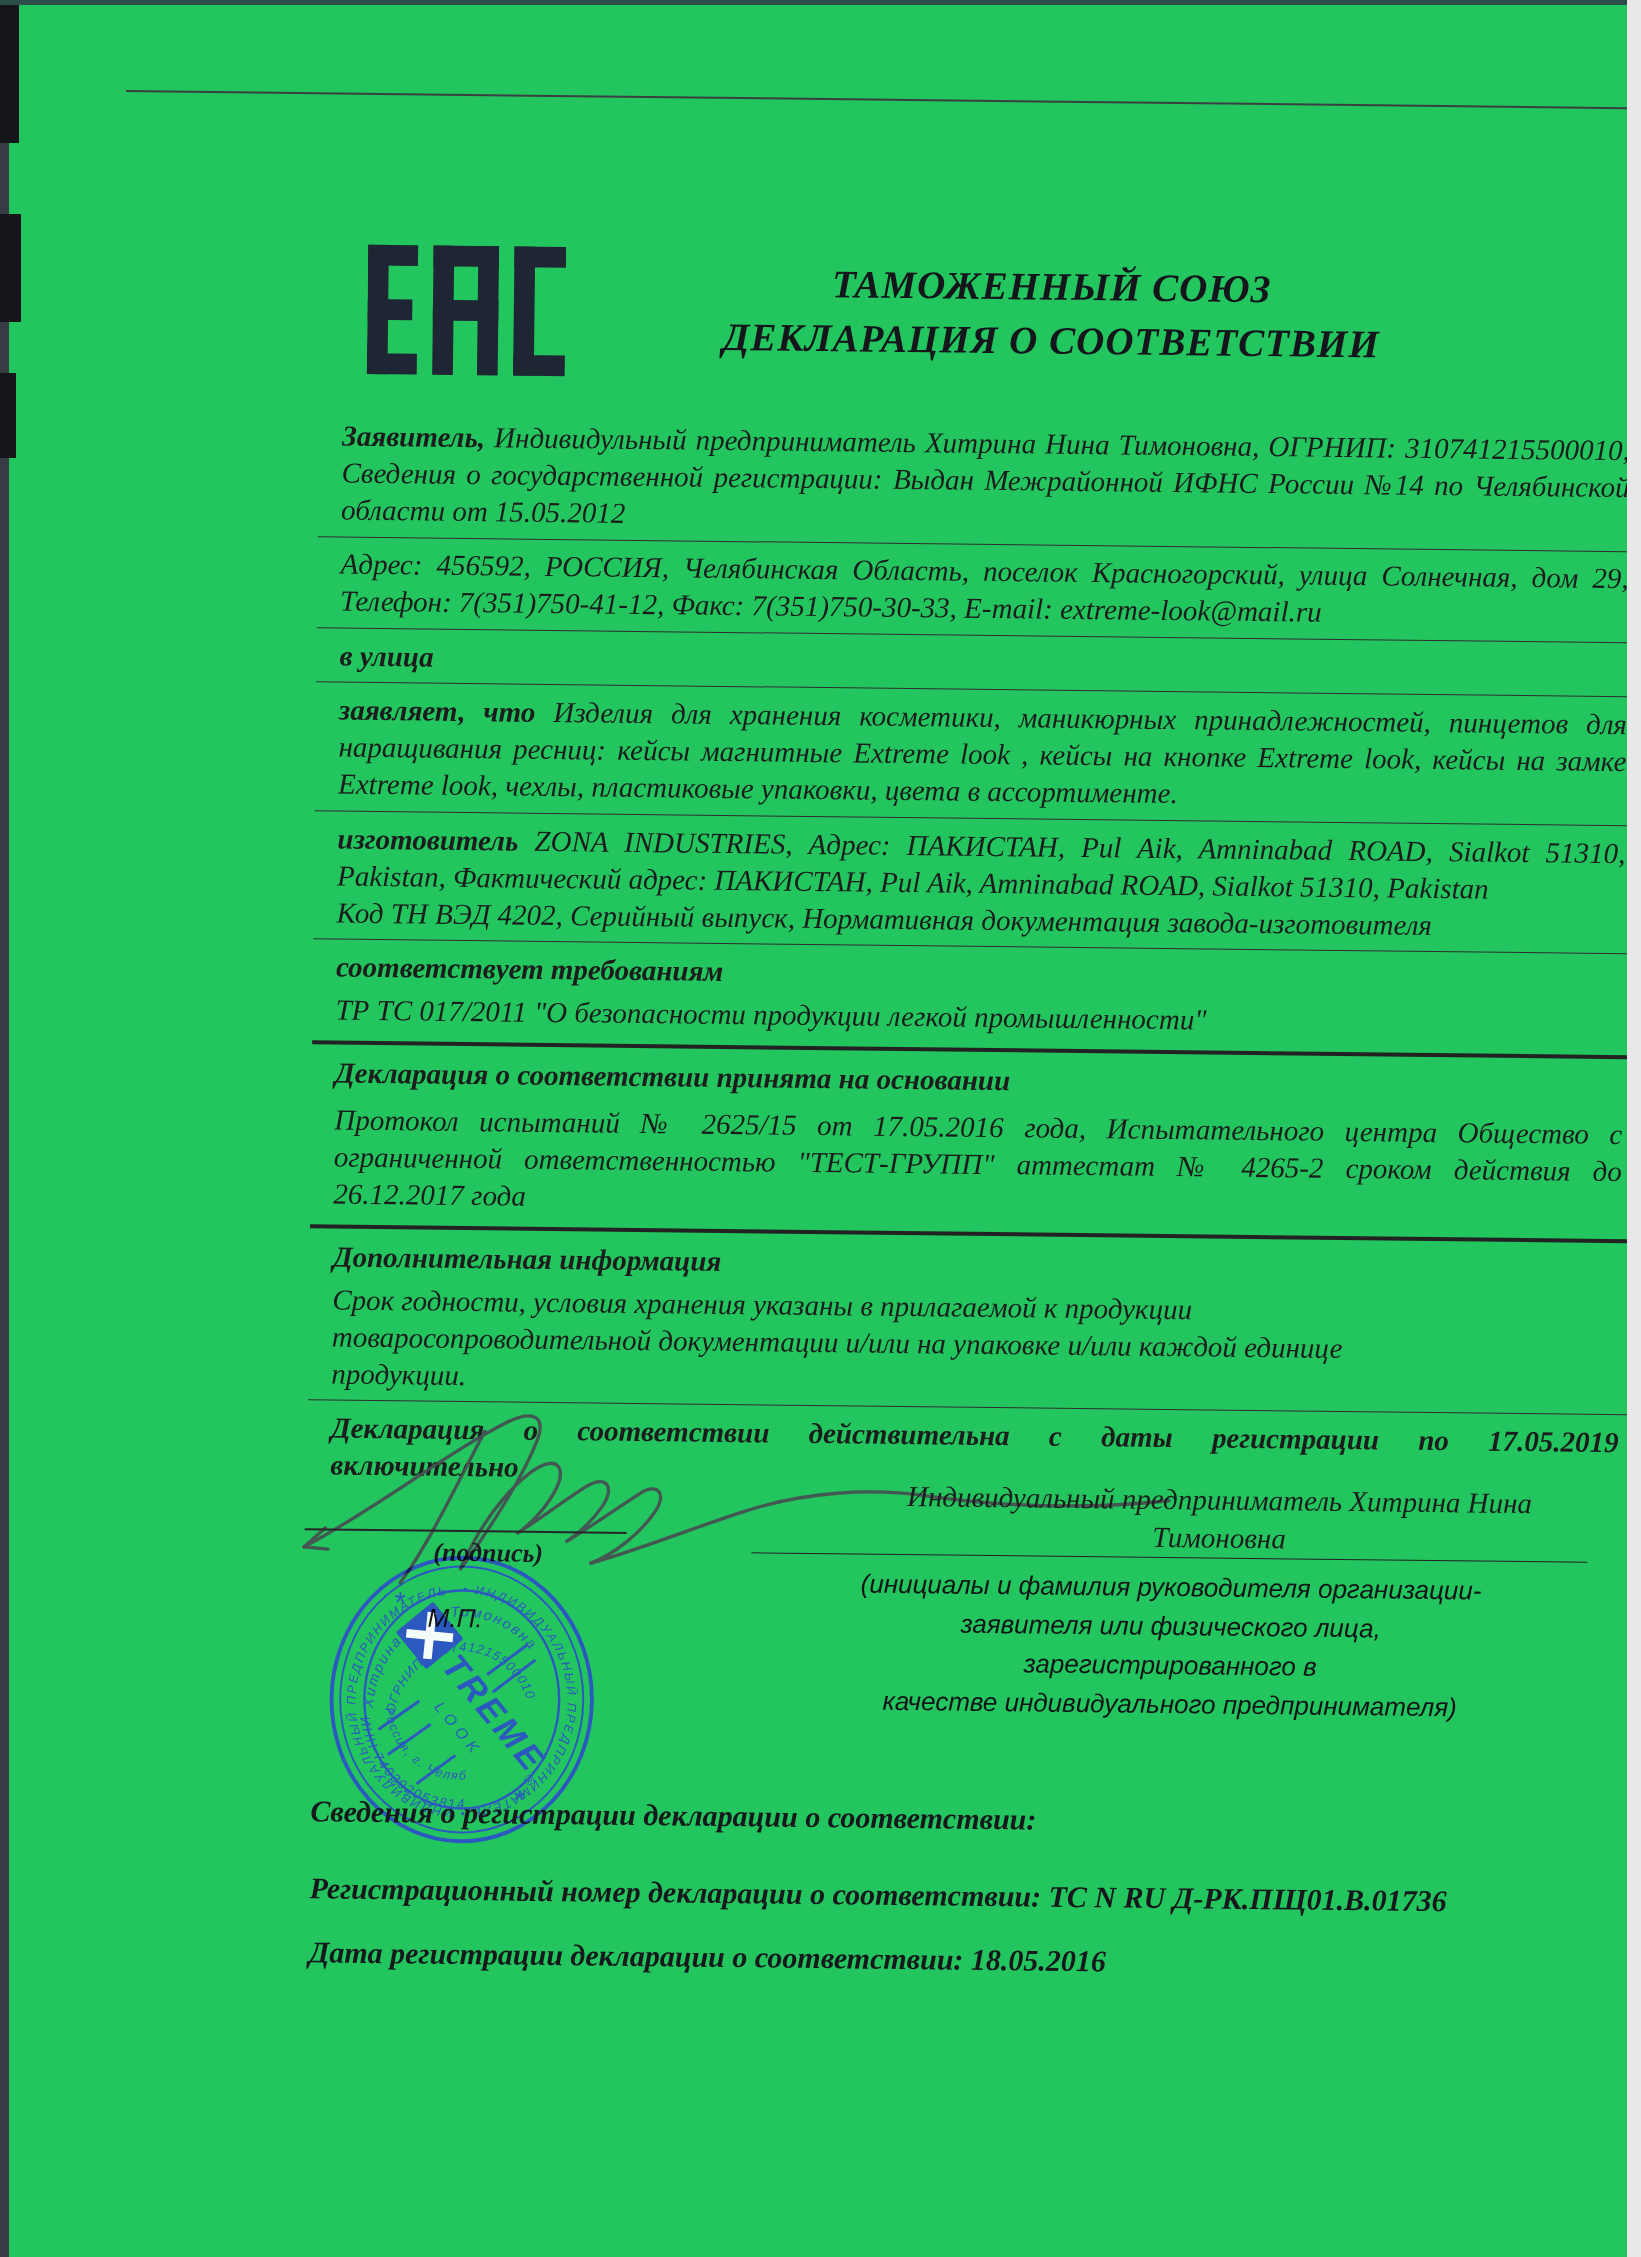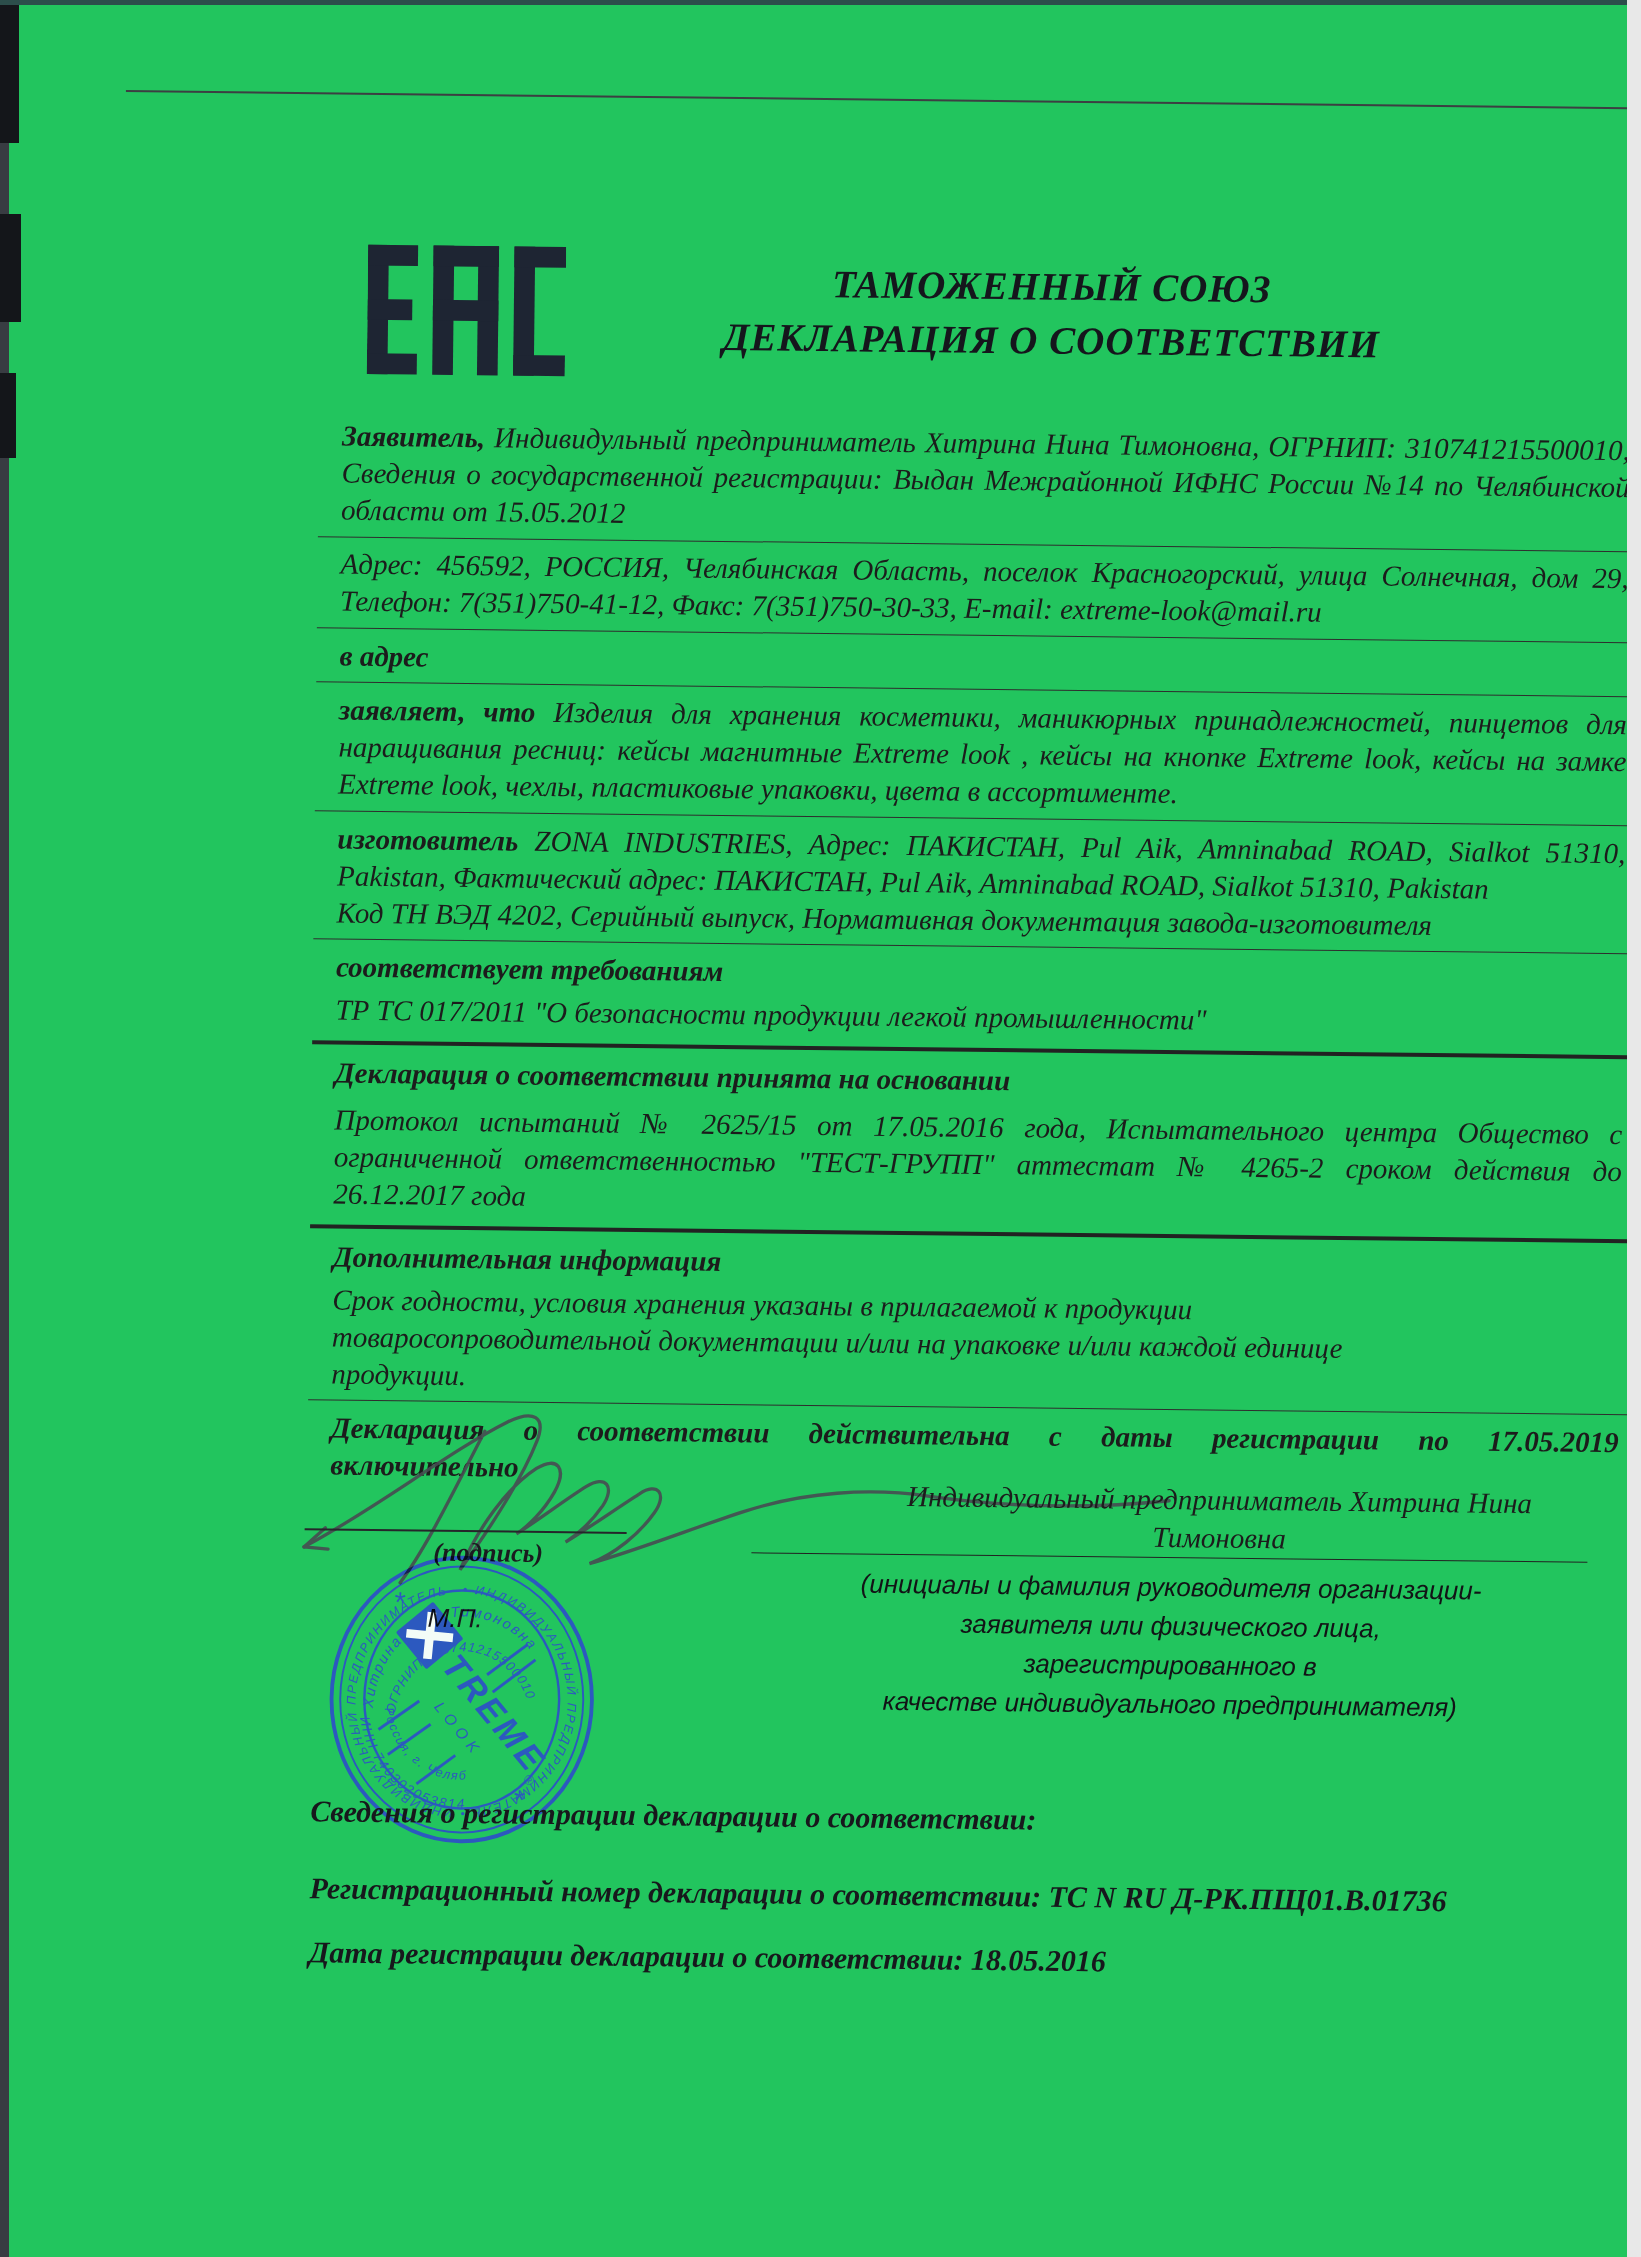--- a/index.html
+++ b/index.html
@@ -80,21 +80,21 @@
     <div class="title">
       <div>ТАМОЖЕННЫЙ СОЮЗ</div>
       <div>ДЕКЛАРАЦИЯ О СООТВЕТСТВИИ</div>
     </div>
 
     <div class="bodycol">
       <p><span class="b">Заявитель,</span><span> Индивидульный предприниматель Хитрина Нина Тимоновна, ОГРНИП: 310741215500010, Сведения о государственной регистрации: Выдан Межрайонной ИФНС России №14 по Челябинской области от 15.05.2012</span></p>
       <div class="rule"></div>
       <p><span>Адрес: 456592, РОССИЯ, Челябинская Область, поселок Красногорский, улица Солнечная, дом 29, Телефон: 7(351)750-41-12, Факс: 7(351)750-30-33, E-mail: extreme-look@mail.ru</span></p>
       <div class="rule"></div>
-      <p><span class="b">в адрес</span></p>
+      <p><span class="b">в улица</span></p>
       <div class="rule"></div>
       <p><span class="b">заявляет, что</span><span> Изделия для хранения косметики, маникюрных принадлежностей, пинцетов для наращивания ресниц: кейсы магнитные Extreme look , кейсы на кнопке Extreme look, кейсы на замке Extreme look, чехлы, пластиковые упаковки, цвета в ассортименте.</span></p>
       <div class="rule"></div>
       <p><span class="b">изготовитель</span><span> ZONA INDUSTRIES, Адрес: ПАКИСТАН, Pul Aik, Amninabad ROAD, Sialkot 51310, Pakistan, Фактический адрес: ПАКИСТАН, Pul Aik, Amninabad ROAD, Sialkot 51310, Pakistan</span></p>
       <p><span>Код ТН ВЭД 4202, Серийный выпуск, Нормативная документация завода-изготовителя</span></p>
       <div class="rule"></div>
       <p class="b">соответствует требованиям</p>
       <p style="margin-top:5.8px">ТР ТС 017/2011 "О безопасности продукции легкой промышленности"</p>
       <div class="rule thick"></div>
       <p class="b">Декларация о соответствии принята на основании</p>

